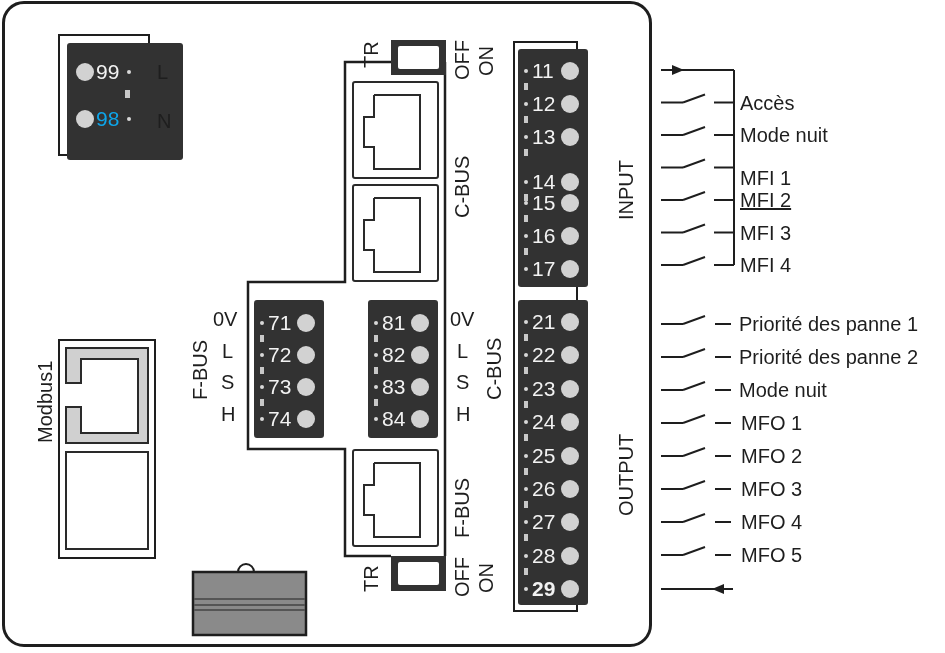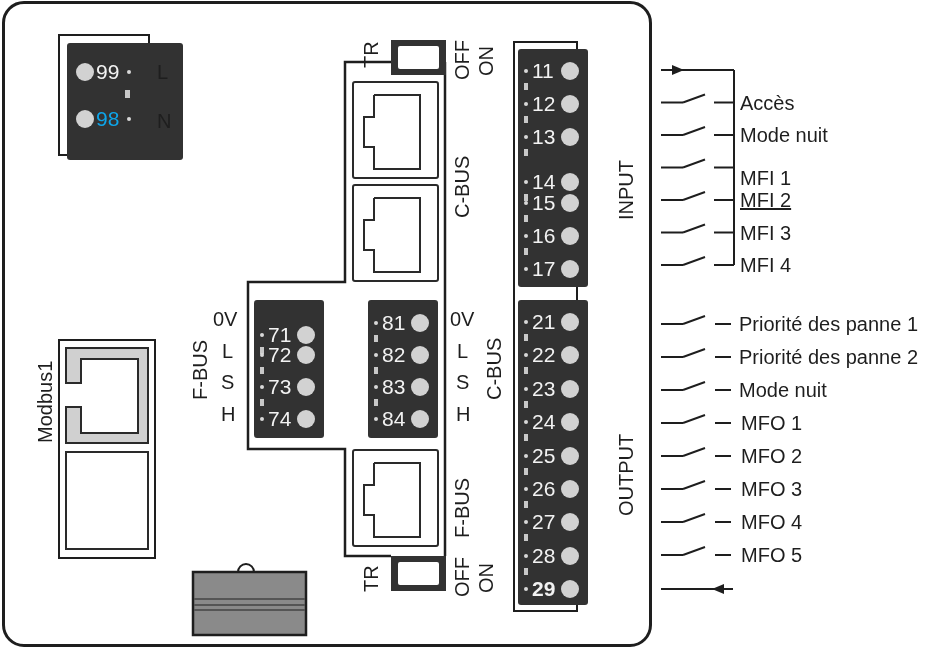--- a/index.html
+++ b/index.html
@@ -65,21 +65,21 @@
   </svg>
 </div>
 <div class="vlabel" style="left:452px;top:218px;">C-BUS</div>
 
 <div class="label" style="left:213px;top:309px;">0V</div>
 <div class="label" style="left:222px;top:341px;">L</div>
 <div class="label" style="left:221px;top:372px;">S</div>
 <div class="label" style="left:221px;top:404px;">H</div>
 <div class="vlabel" style="left:190px;top:400px;">F-BUS</div>
 <div class="abs block" style="left:254px;top:300px;width:70px;height:138px;">
-  <div class="term" style="top:20px;">
+  <div class="term" style="top:8px;">
       <span class="dot" style="left:6px;"></span>
       <span class="num" style="left:14px;">71</span>
       <span class="screw" style="left:43px;"></span>
       <span class="tab" style="left:6px;"></span>
     </div>
   <div class="term" style="top:40px;">
       <span class="dot" style="left:6px;"></span>
       <span class="num" style="left:14px;">72</span>
       <span class="screw" style="left:43px;"></span>
       <span class="tab" style="left:6px;"></span>

